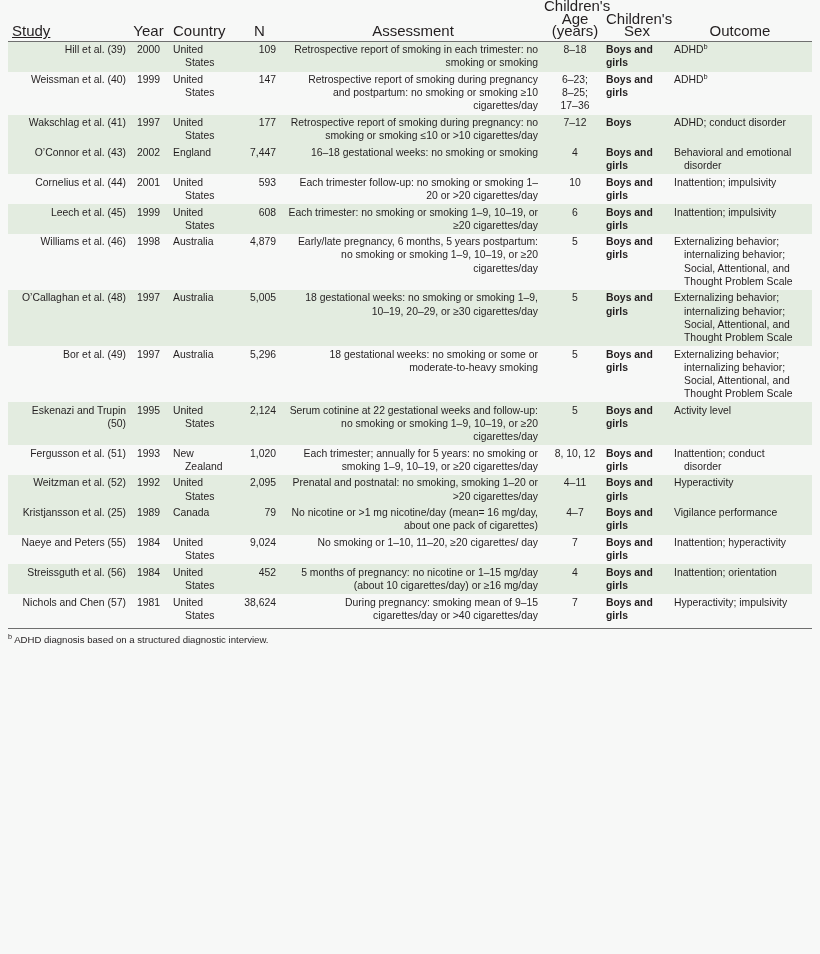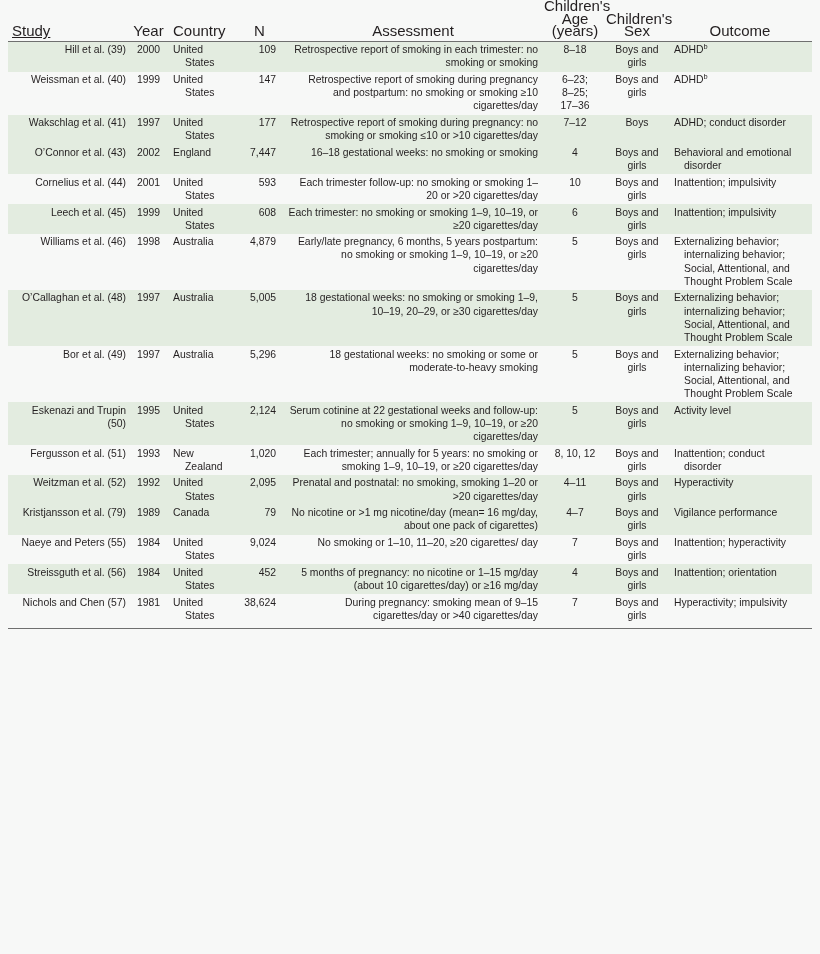--- a/index.html
+++ b/index.html
@@ -100,21 +100,22 @@
     text-align: right;
     padding-left: 16px;
     padding-right: 6px;
     text-indent: -10px;
   }
   td.d-age {
     text-align: center;
     white-space: pre-line;
   }
   td.d-sex {
-    text-align: center;
+    text-align: left;
+    font-weight: bold;
   }
   td.d-outcome {
     text-align: left;
     padding-left: 16px;
     padding-right: 18px;
     text-indent: -10px;
   }
 
   sup {
     font-size: 7.4px;
@@ -325,21 +326,21 @@
             <span class="wrap2">United</span>
             <span class="ln2">States</span>
           </td>
           <td class="d-n">2,095</td>
           <td class="d-assess">Prenatal and postnatal: no smoking, smoking 1–20 or &gt;20 cigarettes/day</td>
           <td class="d-age">4–11</td>
           <td class="d-sex">Boys and girls</td>
           <td class="d-outcome">Hyperactivity</td>
         </tr>
         <tr class="band-green">
-          <td class="d-study">Kristjansson et al. (79)</td>
+          <td class="d-study">Kristjansson et al. (25)</td>
           <td class="d-year">1989</td>
           <td class="d-country">
             <span class="wrap2">Canada</span>
           </td>
           <td class="d-n">79</td>
           <td class="d-assess">No nicotine or &gt;1 mg nicotine/day (mean= 16 mg/day, about one pack of cigarettes)</td>
           <td class="d-age">4–7</td>
           <td class="d-sex">Boys and girls</td>
           <td class="d-outcome">Vigilance performance</td>
         </tr>
@@ -381,15 +382,16 @@
           <td class="d-age">7</td>
           <td class="d-sex">Boys and girls</td>
           <td class="d-outcome">Hyperactivity; impulsivity</td>
         </tr>
       </tbody>
   </table>
 
   <div class="rule-bottom"></div>
 
   <div class="footnotes" id="footnotes">
+      <div class="fn"><sup>b</sup><span> ADHD diagnosis based on a structured diagnostic interview.</span></div>
     </div>
 
 </div>
 
 </body></html>

